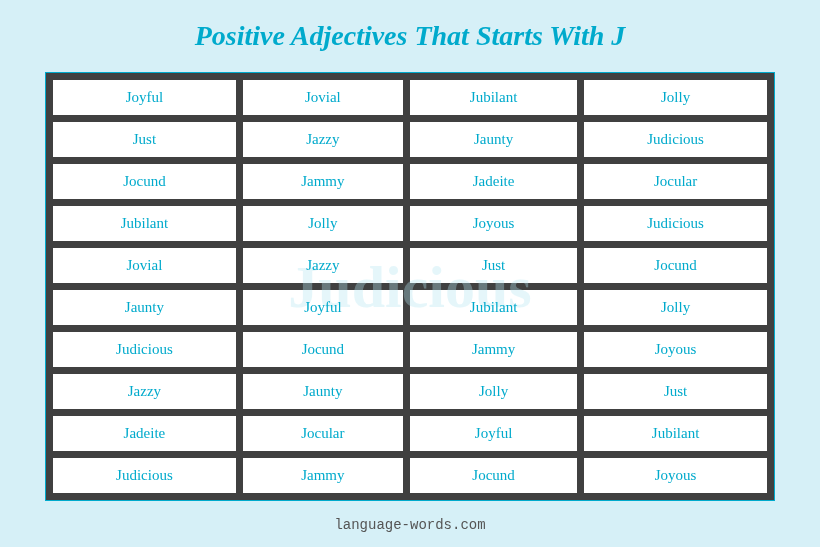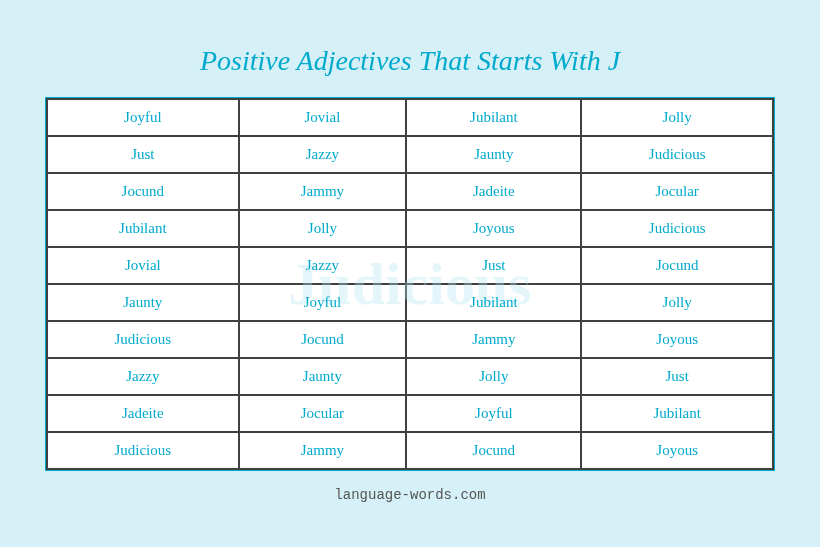--- a/index.html
+++ b/index.html
@@ -12,39 +12,39 @@
       align-items: center;
       justify-content: center;
       min-height: 547px;
       width: 820px;
       padding: 20px;
     }
 
     h1 {
       color: #00aacc;
       font-size: 28px;
-      font-weight: normal;
+      font-weight: bold;
       text-align: center;
       margin-bottom: 20px;
       font-style: italic;
     }
 
     .table-wrapper {
       background: white;
       border: 1.5px solid #00aacc;
       width: 730px;
     }
 
     table {
       width: 100%;
       border-collapse: collapse;
     }
 
     td {
-      border: 2px solid #404040;
+      border: 7px solid #404040;
       text-align: center;
       padding: 9px 24px;
       color: #00aacc;
       font-size: 15px;
       font-family: Georgia, serif;
       position: relative;
     }
 
     .watermark-container {
       position: relative;

